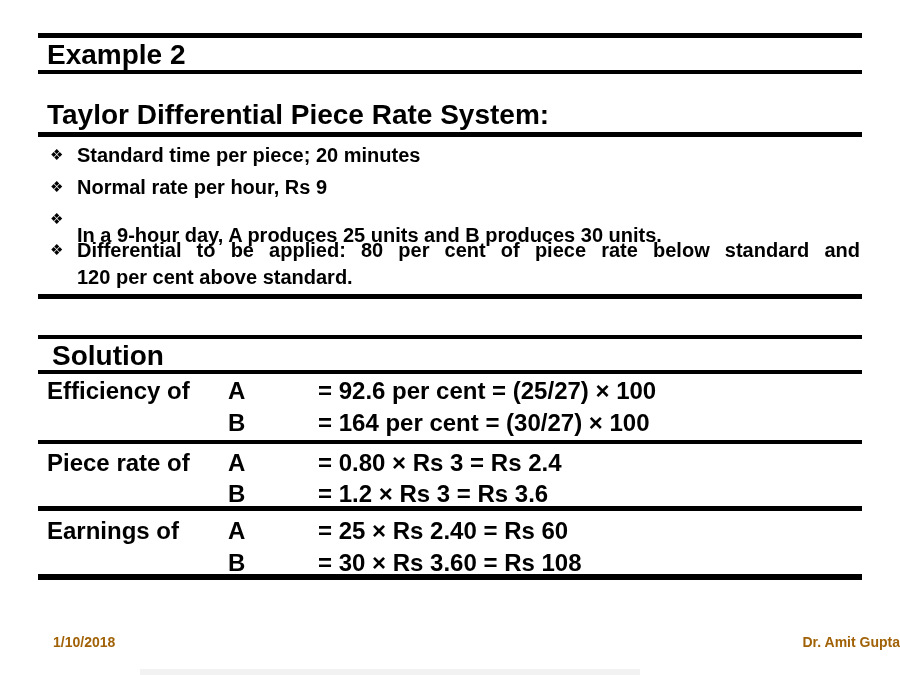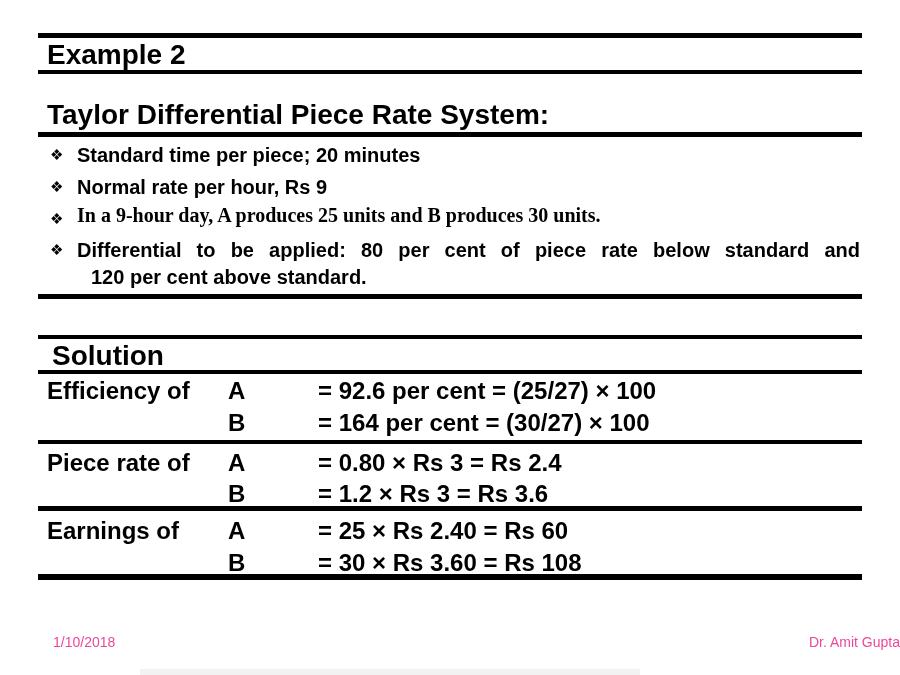--- a/index.html
+++ b/index.html
@@ -57,22 +57,22 @@
     font-size: 24px;
     white-space: nowrap;
     line-height: 1.2;
   }
   .cell.label   { left: 47px; }
   .cell.worker  { left: 228px; }
   .cell.equation{ left: 318px; }
   .footer-text {
     position: absolute;
     font-size: 14px;
-    font-weight: normal;
-    color: #ec4899;
+    font-weight: bold;
+    color: #a16207;
     line-height: 1.2;
     white-space: nowrap;
   }
   .edge-shadow {
     position: absolute;
     left: 140px;
     top: 669px;
     width: 500px;
     height: 6px;
     background: #f2f2f2;
@@ -102,27 +102,27 @@
     <div class="t fs21 bullet-text" style="top:143px;">Standard time per piece; 20 minutes</div>
   </div>
 
   <div>
     <span class="bullet-marker" style="top:178px;">❖</span>
     <div class="t fs21 bullet-text" style="top:175px;">Normal rate per hour, Rs 9</div>
   </div>
 
   <div>
     <span class="bullet-marker" style="top:210px;">❖</span>
-    <div class="t fs21 bullet-text" style="top:203px;font-family:Liberation Serif, serif;">In a 9-hour day, A produces 25 units and B produces 30 units.</div>
+    <div class="t fs21 bullet-text" style="top:223px;">In a 9-hour day, A produces 25 units and B produces 30 units.</div>
   </div>
 
   <div>
     <span class="bullet-marker" style="top:241px;">❖</span>
     <div class="t fs21 bullet-text just" style="top:238px;width:783px;">Differential to be applied: 80 per cent of piece rate below standard and</div>
-    <div class="t fs21 bullet-text" style="top:265px;margin-left:14px;">120 per cent above standard.</div>
+    <div class="t fs21 bullet-text" style="top:265px;">120 per cent above standard.</div>
   </div>
 
   <div class="t fs23" style="left:52px;top:339px;">Solution</div>
 
   <div class="row" style="top:377px;">
     <span class="cell label">Efficiency of</span>
     <span class="cell worker">A</span>
     <span class="cell equation">= 92.6 per cent = (25/27) × 100</span>
   </div>
   <div class="row" style="top:409px;">

